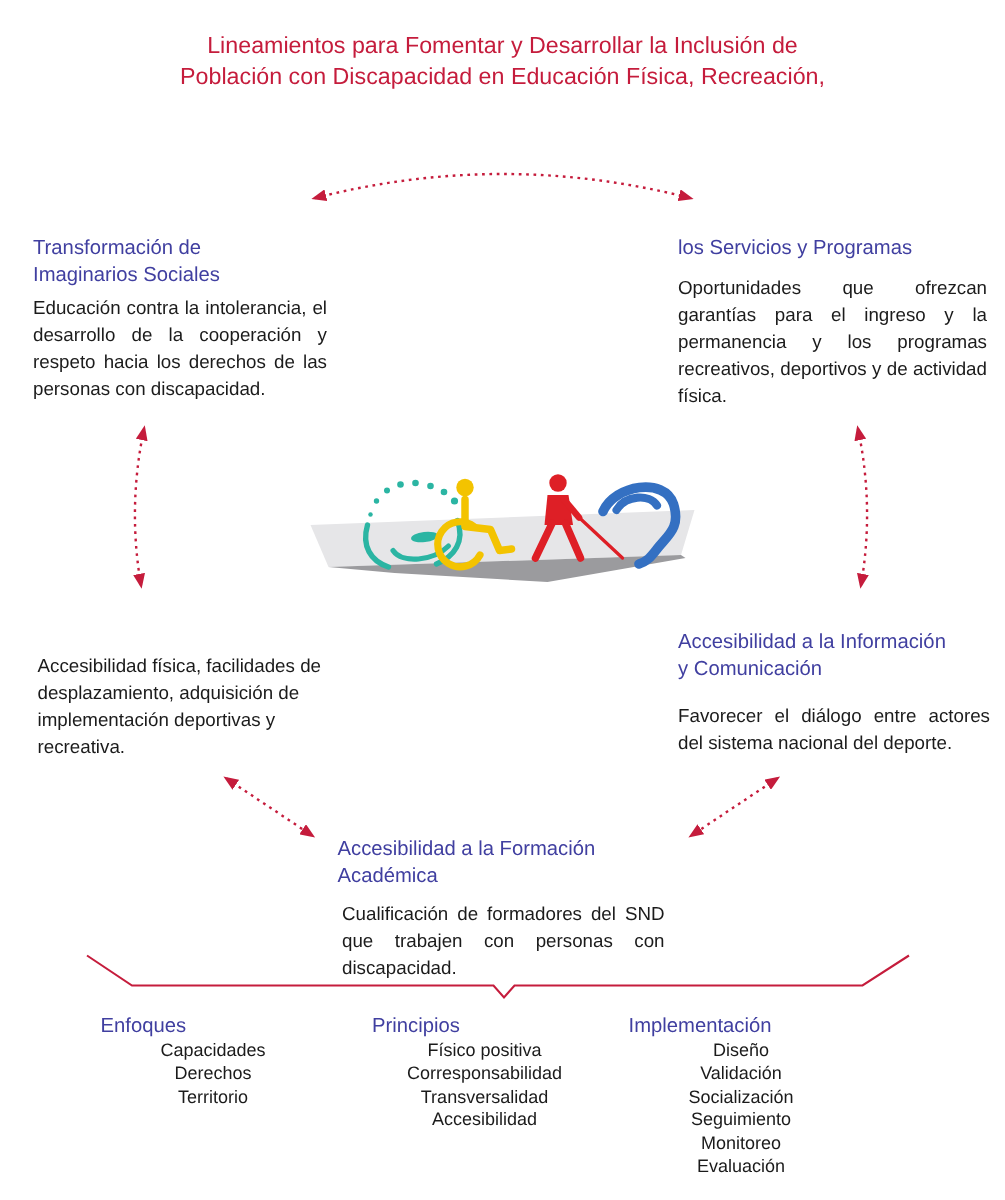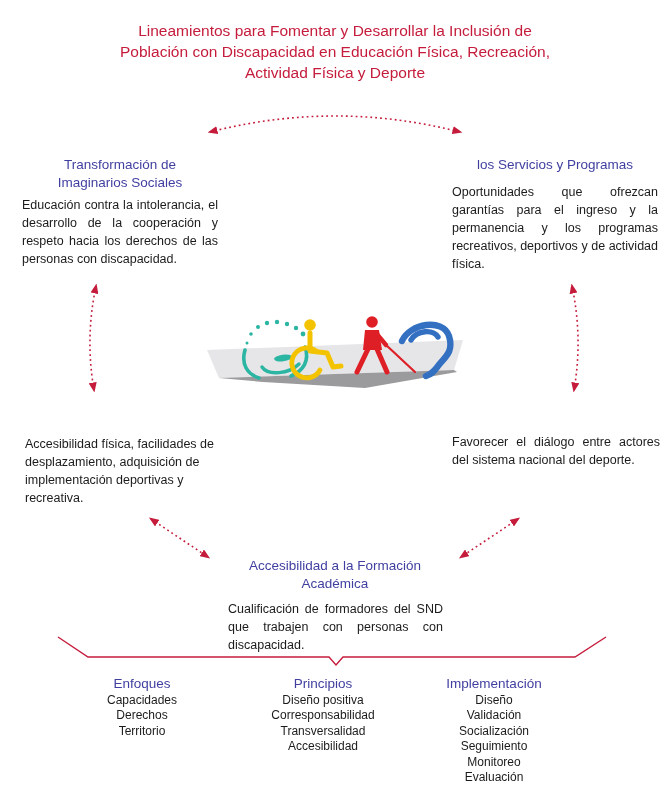--- a/index.html
+++ b/index.html
@@ -7,21 +7,21 @@
     --icon-teal:#2BB5A3; --icon-yellow:#F3C300; --icon-red:#DE1F26; --icon-blue:#3470C2;
     --ribbon-gray:#E6E6E8; --ribbon-shadow:#9B9B9E;
   }
   html,body{margin:0;padding:0;background:#fff;}
   .canvas{position:relative;width:670px;height:800px;background:#fff;
           font-family:"Liberation Sans", sans-serif;overflow:hidden;}
   .abs{position:absolute;}
   .title{left:55px;top:20px;width:560px;text-align:center;color:var(--accent-red);
          font-size:15.5px;line-height:21px;}
   .title span{display:block;}
-  .heading{color:var(--heading-blue);font-size:13.5px;line-height:17.5px;text-align:center;}
+  .heading{color:var(--heading-blue);font-size:13.5px;line-height:17.5px;}
   .heading span{display:block;}
   .heading span:empty{display:none;}
   .body-text{color:var(--body-text);font-size:12.5px;line-height:18px;}
   .justify{text-align:justify;}
   .col .heading{}
   .col-items{color:var(--body-text);font-size:12px;line-height:15.5px;text-align:center;}
   .col-items span{display:block;text-align:center;}
   .arrow-path{stroke:var(--accent-red);fill:none;stroke-width:1.6;stroke-dasharray:1.8 3.1;}
   .bracket-path{stroke:var(--accent-red);fill:none;stroke-width:1.4;stroke-linejoin:miter;}
   .stroke-teal{stroke:var(--icon-teal);fill:none;stroke-linecap:round;}
@@ -35,21 +35,20 @@
   .fill-shadow{fill:var(--ribbon-shadow);}
 </style>
 </head>
 <body>
 
 <div class="canvas">
 
   <div class="abs title">
     <span>Lineamientos para Fomentar y Desarrollar la Inclusión de</span>
     <span>Población con Discapacidad en Educación Física, Recreación,</span>
-    <span>Actividad Física y Deporte</span>
   </div>
 
   <svg class="abs" style="left:195px;top:96px" width="280" height="48" viewBox="0 0 280 48">
     <defs>
       <marker id="ah" viewBox="0 0 10 8" refX="7.5" refY="4" markerWidth="10" markerHeight="8" markerUnits="userSpaceOnUse" orient="auto-start-reverse">
         <path d="M0,0 L10,4 L0,8 Z" style="fill:var(--accent-red)"></path>
       </marker>
     </defs>
     <path class="arrow-path" d="M15,36 Q140,4 265,36" marker-start="url(#ah)" marker-end="url(#ah)"></path>
   </svg>
@@ -113,20 +112,24 @@
       <path class="stroke-blue" stroke-width="6.4" d="M197,31 C205,13 238,8 244,26 C249,42 240,47 233,56 C229,61 227,64 221,66"></path>
       <path class="stroke-blue" stroke-width="5.4" d="M206,30 C212,20 228,19 233,27"></path>
     </g>
   </svg>
 
   <div class="abs" style="left:25px;top:419px;width:200px">
     <div class="body-text" style="margin-top:16px">Accesibilidad física, facilidades de desplazamiento, adquisición de implementación deportivas y recreativa.</div>
   </div>
 
   <div class="abs" style="left:452px;top:419px;width:208px">
+    <div class="heading">
+      <span>Accesibilidad a la Información</span>
+      <span>y Comunicación</span>
+    </div>
     <div class="body-text justify" style="margin-top:14px">Favorecer el diálogo entre actores del sistema nacional del deporte.</div>
   </div>
 
   <svg class="abs" style="left:142px;top:508px" width="75" height="58" viewBox="0 0 75 58">
     <path class="arrow-path" d="M9,11 L66,49" marker-start="url(#ah)" marker-end="url(#ah)"></path>
   </svg>
   <svg class="abs" style="left:452px;top:508px" width="75" height="58" viewBox="0 0 75 58">
     <path class="arrow-path" d="M66,11 L9,49" marker-start="url(#ah)" marker-end="url(#ah)"></path>
   </svg>
 
@@ -151,21 +154,21 @@
       <span>Derechos</span>
       <span>Territorio</span>
     </div>
   </div>
 
   <div class="abs col" style="left:248px;top:675px;width:150px">
     <div class="heading">
       <span>Principios</span>
     </div>
     <div class="col-items">
-      <span>Diseño positiva</span>
+      <span>Físico positiva</span>
       <span>Corresponsabilidad</span>
       <span>Transversalidad</span>
       <span>Accesibilidad</span>
     </div>
   </div>
 
   <div class="abs col" style="left:419px;top:675px;width:150px">
     <div class="heading">
       <span>Implementación</span>
     </div>

